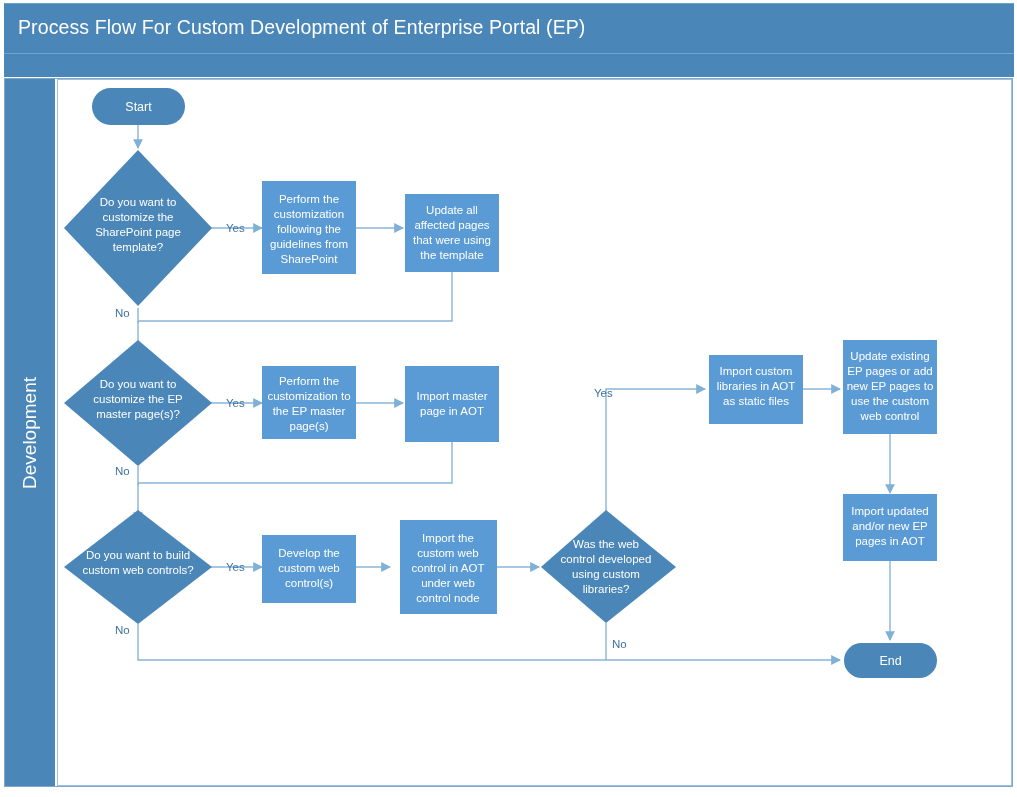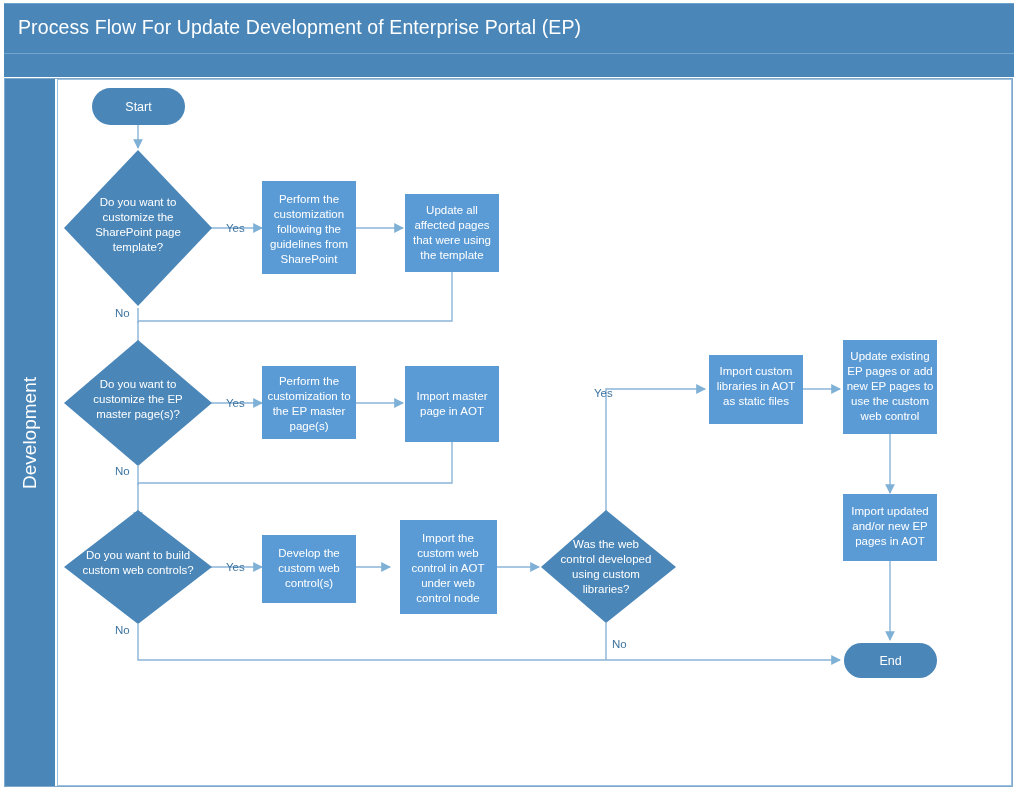--- a/index.html
+++ b/index.html
@@ -120,21 +120,21 @@
   .rect-node { fill: #5b9bd5; }
   .dia-node  { fill: #4a86b8; }
   .term-node { fill: #4a86b8; }
 </style>
 </head>
 <body>
 
 <div id="page">
 
   <div class="title-band">
-    <div class="title-text">Process Flow For Update Development of Enterprise Portal (EP)</div>
+    <div class="title-text">Process Flow For Custom Development of Enterprise Portal (EP)</div>
   </div>
   <div class="sub-band"></div>
 
   <div class="lane-header">
     <div class="lane-label">Development</div>
   </div>
   <div class="lane-body"></div>
   <div class="canvas-edge"></div>
 
   <svg id="flow" viewBox="0 0 1017 797">

